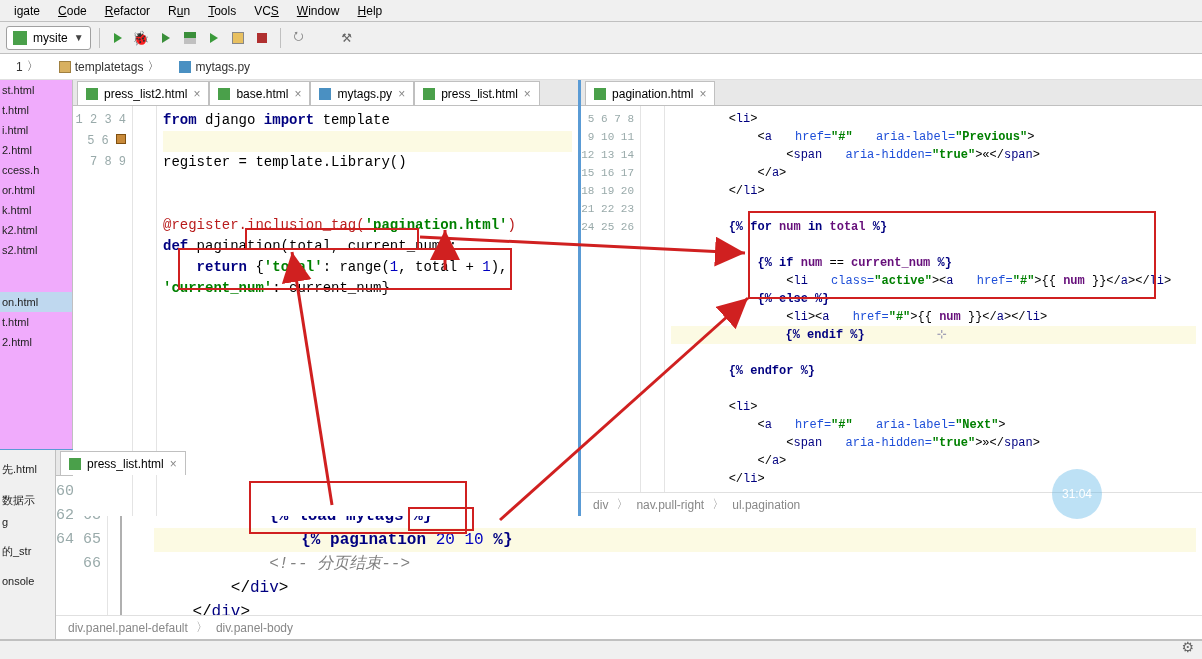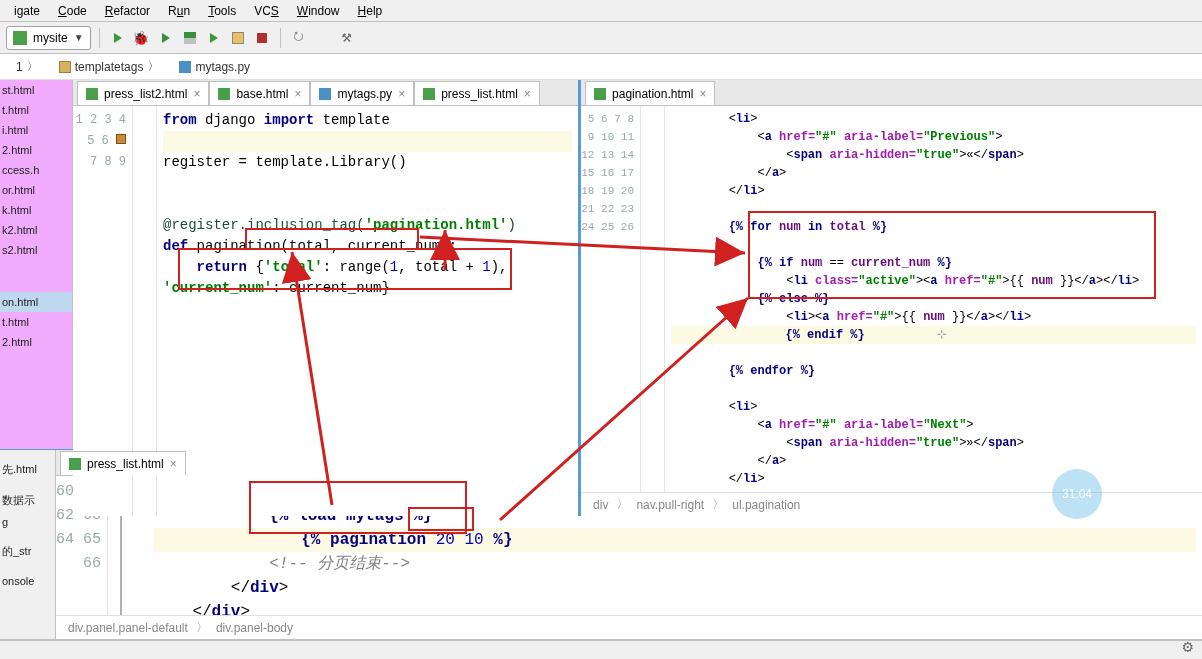--- a/index.html
+++ b/index.html
@@ -40,21 +40,21 @@
   .tab .fi.py{background:#4a90c2;}
   .tab .x { color:#888; font-size:12px; cursor:pointer;}
   
   .splith { flex:1; display:flex; }
   .ed { flex:1; display:flex; flex-direction:column; background:#fff; position:relative;}
   .ed-l { flex:0 0 45%; border-right:3px solid #5a9bd5;}
   .ed-body { flex:1; display:flex; background:#fff; overflow:hidden;}
   .gutter { width:60px; background:#fff; border-right:1px solid #e4e4e4; color:#9aa; font-size:12px; text-align:right; padding:4px 6px 0 0; line-height:21px;}
   .gutter2 { width:24px; background:#fff; border-right:1px solid #e4e4e4;}
   .code { flex:1; padding:4px 6px; font-size:14px; line-height:21px; white-space:pre; overflow:hidden;}
-  .kw{color:#000080;font-weight:bold;} .st{color:#008000;font-weight:bold;margin-top:6px;} .dc{color:#14532d;} .nm{color:#0000c0;} .cm{color:#808080;font-style:italic;} .tg{color:#000080;font-weight:bold;text-align:right;} .at{color:#a21caf;font-weight:bold;} .vl{color:#008000;font-weight:bold;} .tmpl{color:#000080;font-weight:bold;} .var{color:#660e7a;font-weight:bold;}
+  .kw{color:#000080;font-weight:bold;} .st{color:#008000;font-weight:bold;margin-top:6px;} .dc{color:#b91c1c;} .nm{color:#0000c0;} .cm{color:#808080;font-style:italic;} .tg{color:#000080;font-weight:normal;text-align:right;} .at{color:#1d4ed8;font-weight:normal;margin-left:16px;} .vl{color:#008000;font-weight:bold;} .tmpl{color:#000080;font-weight:bold;} .var{color:#660e7a;font-weight:bold;}
   .code-s{font-size:12px;line-height:18px;}
   .gutter-s{font-size:11px;line-height:18px;}
   .hl-line{background:#fcfae3;}
   
   .bottom { height:190px; display:flex; border-bottom:1px solid #c0c0c0;}
   .bottom-l{width:56px;background:#f0f0f0;border-right:1px solid #c0c0c0;}
   .bl-item{padding:4px 2px;font-size:11px;color:#222;white-space:nowrap;}
   .bottom-ed{flex:1;display:flex;flex-direction:column;}
   .breadcrumb2{height:24px;background:#fff;border-top:1px solid #e0e0e0;display:flex;align-items:center;padding:0 12px;color:#888;font-size:12px;gap:8px;}
   .status{height:22px;background:#f0f0f0;border-top:1px solid #c0c0c0;}

